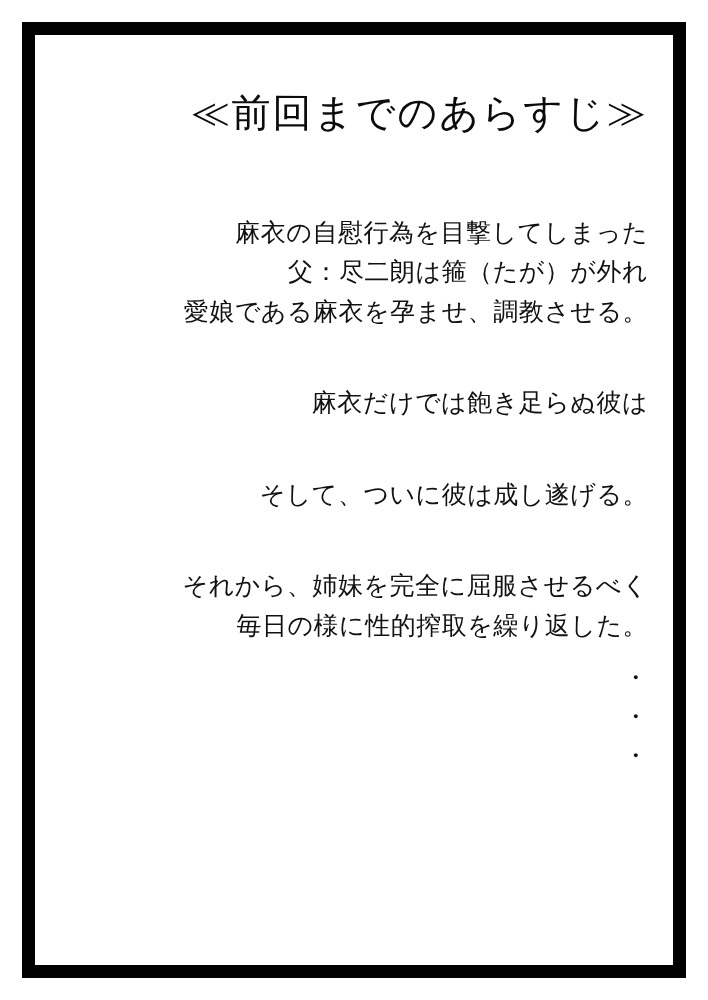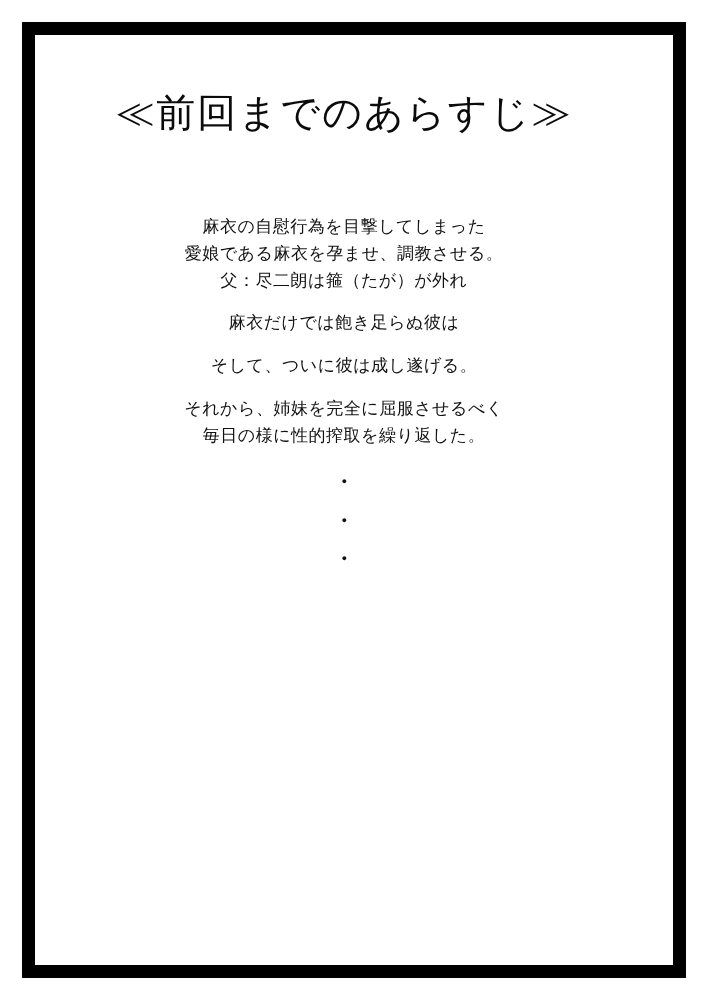--- a/index.html
+++ b/index.html
@@ -68,48 +68,48 @@
     position: absolute;
     background: #000000;
   }
   .edge.top { left: 200px; top: 0; width: 264px; height: 13px; }
   .edge.bottom { left: 200px; bottom: 0; width: 264px; height: 13px; }
   .edge.left { left: 0; top: 230px; width: 13px; height: 496px; }
   .edge.right { right: 0; top: 230px; width: 13px; height: 496px; }
 
   .content {
     position: absolute;
-    left: 50px;
+    left: 60px;
     top: 60px;
     width: 588px;
     height: 880px;
-    text-align: center;
+    text-align: right;
   }
 
   .title {
     margin-top: 30px;
     font-size: 39px;
     letter-spacing: 2px;
     font-weight: 400;
     line-height: 1.2;
     color: #0b0b0b;
   }
 
   .body-block {
     margin-top: 76px;
   }
 
   .para {
-    font-size: 17px;
+    font-size: 25px;
     line-height: 1.58;
     color: #111111;
     letter-spacing: 0.5px;
   }
   .para + .para {
-    margin-top: 16px;
+    margin-top: 52px;
   }
   .para .line {
     display: block;
     white-space: nowrap;
   }
 
   .ellipsis {
     margin-top: 14px;
   }
   .ellipsis .dot {
@@ -148,22 +148,22 @@
   </div>
 
   <div class="content">
 
     <div class="title">≪前回までのあらすじ≫</div>
 
     <div class="body-block">
 
       <div class="para">
         <span class="line">麻衣の自慰行為を目撃してしまった</span>
+        <span class="line">父：尽二朗は箍（たが）が外れ</span>
         <span class="line">愛娘である麻衣を孕ませ、調教させる。</span>
-        <span class="line">父：尽二朗は箍（たが）が外れ</span>
       </div>
 
       <div class="para">
         <span class="line">麻衣だけでは飽き足らぬ彼は</span>
       </div>
 
       <div class="para">
         <span class="line">そして、ついに彼は成し遂げる。</span>
       </div>
 

